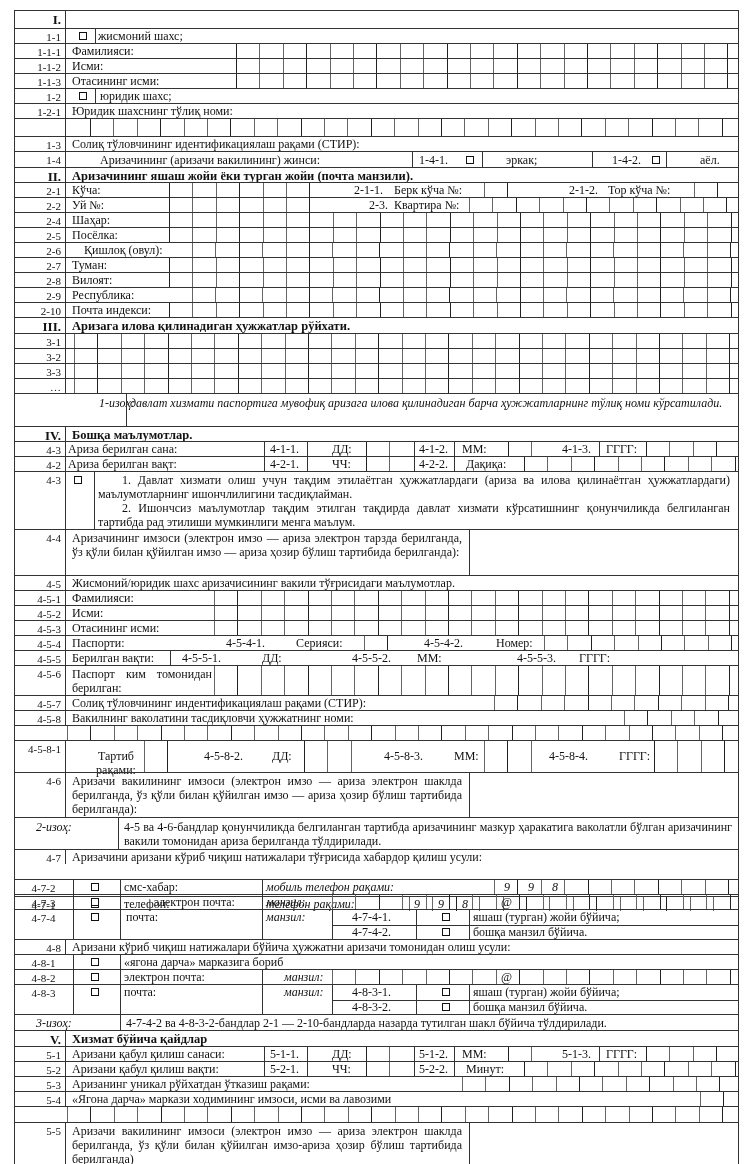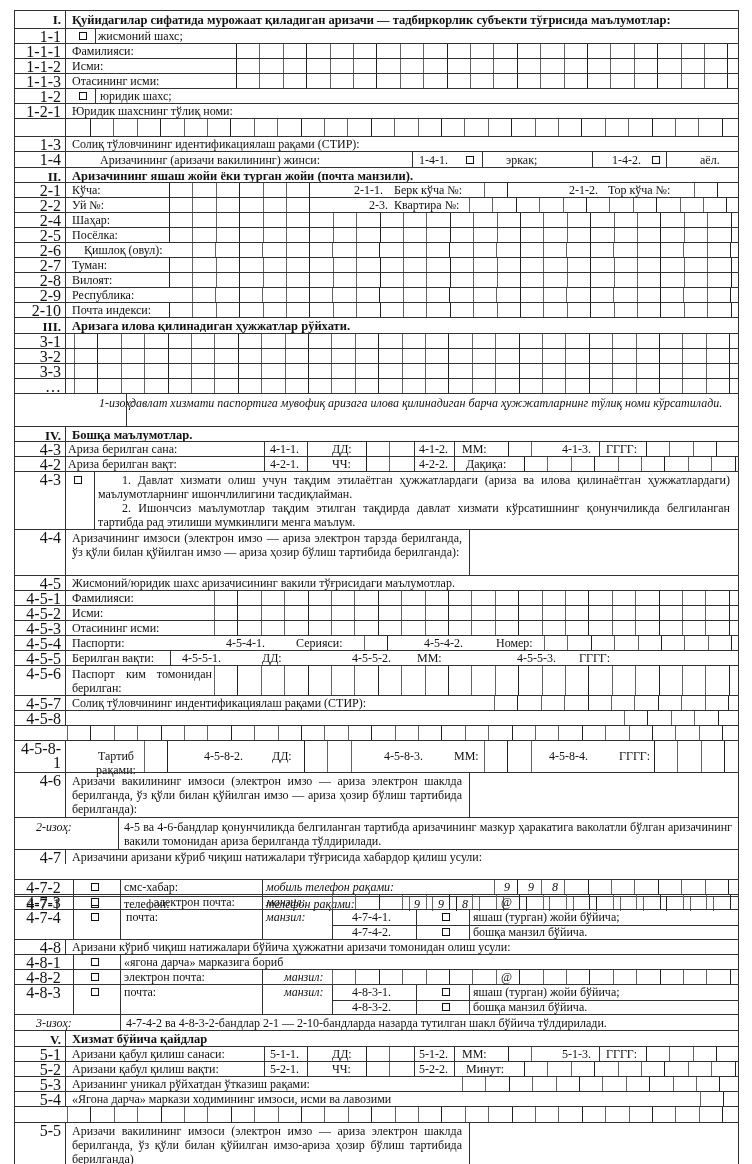--- a/index.html
+++ b/index.html
@@ -4,41 +4,40 @@
 <style>
   html, body { margin: 0; padding: 0; background: #ffffff; }
   body { width: 752px; height: 1164px; position: relative; overflow: hidden;
          font-family: "Liberation Serif", "DejaVu Serif", serif; color: #111; }
   .form { position: absolute; left: 14px; top: 10px; width: 725px; }
   .row { position: absolute; left: 0; width: 725px; border-top: 1px solid #333; box-sizing: border-box; }
   .row.last { border-bottom: 1px solid #333; }
   .frame { position: absolute; left: 14px; top: 10px; width: 725px; height: 1137px;
            border-left: 1px solid #333; border-right: 1px solid #333; box-sizing: border-box; pointer-events: none; }
   .num { position: absolute; left: 0; top: 0; bottom: 0; width: 52px; text-align: right; padding-right: 4px;
-         box-sizing: border-box; border-right: 1px solid #333; font-size: 16px; line-height: 14px; }
+         box-sizing: border-box; border-right: 1px solid #333; font-size: 11px; line-height: 14px; }
   .num.sec { font-weight: bold; font-size: 13px; }
   .lbl { position: absolute; font-size: 12px; line-height: 14px; white-space: nowrap; }
   .lbl.b { font-weight: bold; font-size: 12.5px; }
   .lbl.i { font-style: italic; }
   .wrap { white-space: normal; text-align: justify; }
   .cell { position: absolute; top: 0; bottom: 0; border-left: 1px solid #666; width: 23px; box-sizing: border-box; }
   .cell.dark { border-left: 1px solid #222; }
   .vline { position: absolute; top: 0; bottom: 0; border-left: 1px solid #333; }
   .hline { position: absolute; left: 0; right: 0; border-top: 1px solid #333; }
   .chk { position: absolute; width: 8px; height: 8px; border: 1.3px solid #111; box-sizing: border-box; background: #fff; }
   .sig { position: absolute; top: 0; bottom: 0; border-left: 1px solid #333; }
 </style>
 </head>
 <body>
 
 <div class="frame" style="height: 1159px;"></div>
 <div class="form" id="form">
     <div class="row" style="top:0px;height:18px;">
       <div class="num sec" style="padding-top:2px;">I.</div>
-      <div class="lbl b" style="left:58px;top:2px;">Қуйидагилар сифатида мурожаат қиладиган аризачи — тадбиркорлик субъекти тўғрисида маълумотлар:</div>
     </div>
     <div class="row" style="top:18px;height:15px;">
       <div class="num" style="padding-top:1px;">1-1</div>
       <div class="chk" style="left:65px;top:3px;"></div>
       <div class="vline" style="left:81px;"></div>
       <div class="lbl" style="left:84px;top:0px;">жисмоний шахс;</div>
     </div>
     <div class="row" style="top:33px;height:15px;">
       <div class="num" style="padding-top:1px;">1-1-1</div>
       <div class="lbl" style="left:58px;top:0px;">Фамилияси:</div>
@@ -777,20 +776,21 @@
       <div class="cell dark" style="left:574px;"></div>
       <div class="cell" style="left:597px;"></div>
       <div class="cell" style="left:620px;"></div>
       <div class="cell dark" style="left:644px;"></div>
       <div class="cell" style="left:667px;"></div>
       <div class="cell" style="left:691px;"></div>
       <div class="cell dark" style="left:714px;"></div>
     </div>
     <div class="row" style="top:700px;height:15px;">
       <div class="num" style="padding-top:1px;">4-5-8</div>
+      <div class="lbl" style="left:58px;top:0px;">Вакилнинг ваколатини тасдиқловчи ҳужжатнинг номи:</div>
       <div class="cell" style="left:610px;"></div>
       <div class="cell dark" style="left:633px;"></div>
       <div class="cell" style="left:657px;"></div>
       <div class="cell" style="left:680px;"></div>
       <div class="cell dark" style="left:704px;"></div>
     </div>
     <div class="row" style="top:715px;height:15px;">
       <div class="cell" style="left:53px;"></div>
       <div class="cell dark" style="left:76px;"></div>
       <div class="cell" style="left:100px;"></div>

